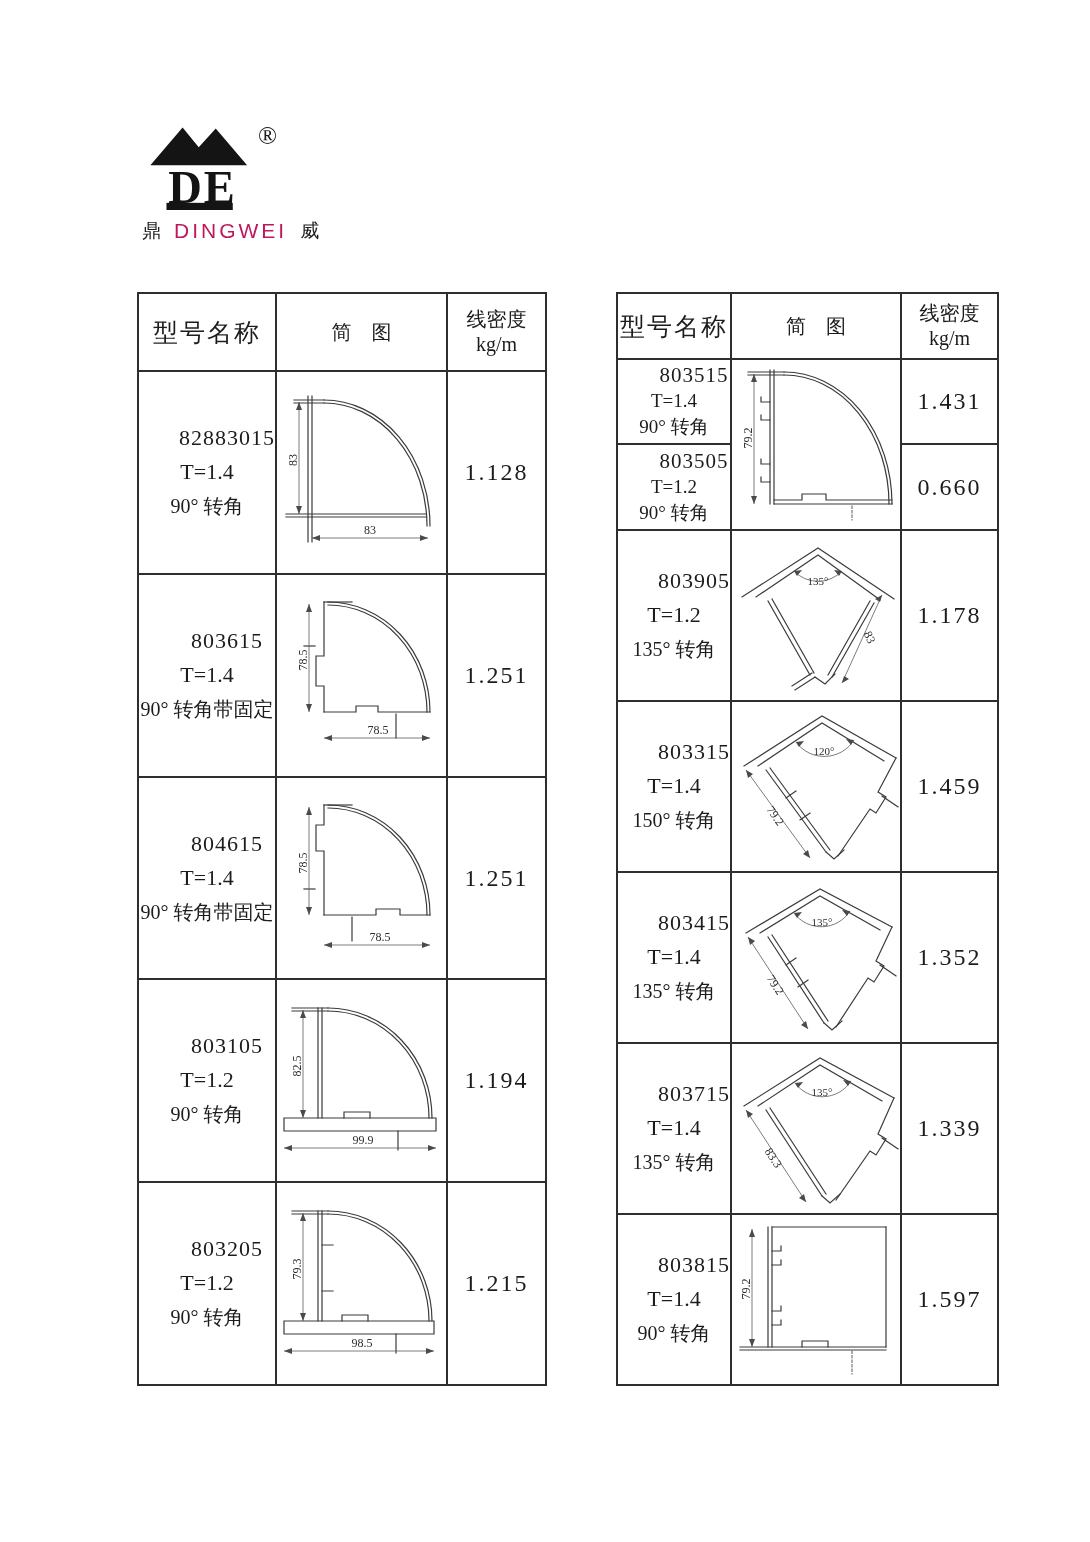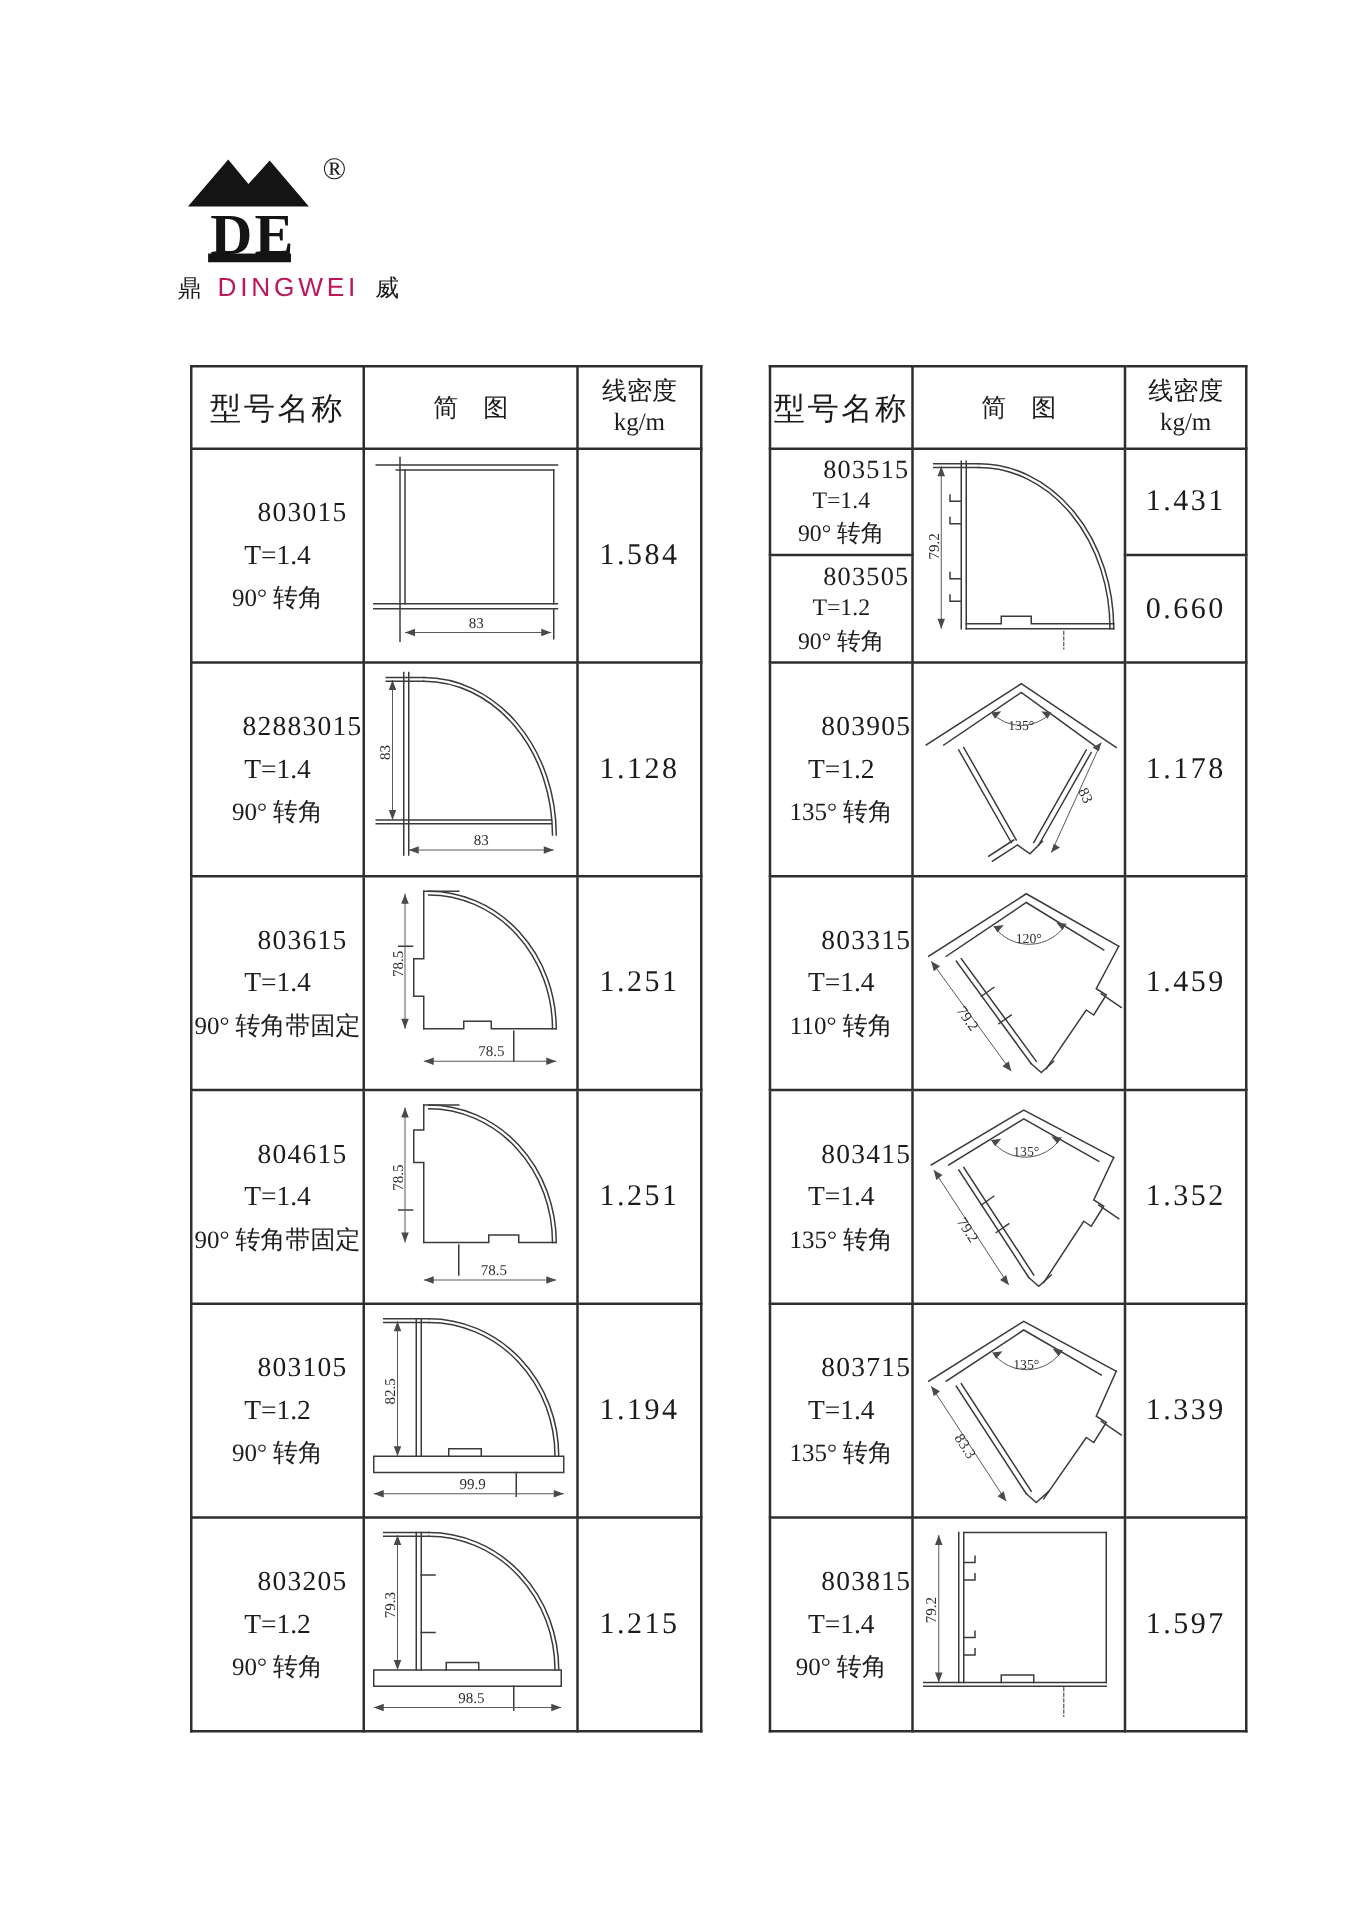--- a/index.html
+++ b/index.html
@@ -13,21 +13,21 @@
   .logo .reg{position:absolute;left:118px;top:-2px;font-size:25px;font-family:"Liberation Serif",serif;}
   .logo-sub{display:flex;align-items:center;gap:13px;margin-top:8px;margin-left:2px;}
   .logo-sub .zh{font-size:19px;}
   .logo-sub .latin{font-size:21px;font-family:"Liberation Sans","DejaVu Sans",sans-serif;letter-spacing:3px;color:#be185d;}
   .title{
     position:absolute;left:380px;top:152px;width:460px;text-align:center;margin:0;
     font-size:46px;font-weight:bold;letter-spacing:2px;
     font-family:"Liberation Sans","DejaVu Sans",sans-serif;color:#050505;
   }
   
-  .tables{position:absolute;left:152px;top:292px;display:flex;gap:53px;}
+  .tables{position:absolute;left:137px;top:292px;display:flex;gap:69px;}
   table.cat{border-collapse:collapse;table-layout:fixed;background:#fff;}
   table.cat td,table.cat th{border:2px solid #2e2e2e;text-align:center;vertical-align:middle;padding:0;}
   tr.hdr{height:66px;}
   tr.row{height:171px;}
   tr.half1{height:85px;}
   tr.half2{height:86px;}
   th{font-weight:normal;}
   .h-model{font-size:25px;letter-spacing:2px;}
   .h-diag{font-size:20px;}
   .h-dens{font-size:20px;line-height:1.25;}
@@ -81,43 +81,20 @@
       <tbody>
           <tr class="hdr">
         <th class="h-model">型号名称</th>
         <th class="h-diag">简　图</th>
         <th class="h-dens">
           <div>线密度</div>
           <div>kg/m</div>
         </th>
       </tr>
 
-      <tr class="row">
-        <td>
-          <div class="m1">803015</div>
-          <div class="m2">T=1.4</div>
-          <div class="m3">90° 转角</div>
-        </td>
-        <td>
-          <svg width="168" height="158" viewBox="0 0 168 158">
-            <g class="dwg">
-              <path d="M8 9 H153 M24 13 H150"></path>
-              <path d="M27 3 V150"></path>
-                  <path d="M31 13 V120"></path>
-              <path d="M150 13 V120"></path>
-              <path d="M6 120 H153 M6 124 H153"></path>
-              <path d="M150 124 V148"></path>
-            </g>
-            <path class="dim" d="M31 143 H148"></path>
-            <path class="dimarr" d="M31 143 l8 -3 v6 z M148 143 l-8 -3 v6 z"></path>
-            <text class="dimtxt" x="88" y="139" text-anchor="middle">83</text>
-          </svg>
-        </td>
-        <td class="vcell">1.584</td>
-      </tr>
 
       <tr class="row">
         <td>
           <div class="m1">82883015</div>
           <div class="m2">T=1.4</div>
           <div class="m3">90° 转角</div>
         </td>
         <td>
           <svg width="168" height="158" viewBox="0 0 168 158">
             <g class="dwg">
@@ -317,21 +294,21 @@
             <text class="dimtxt" transform="rotate(65 134 104)" x="134" y="104" text-anchor="middle">83</text>
           </svg>
         </td>
         <td class="vcell">1.178</td>
       </tr>
 
       <tr class="row">
         <td>
           <div class="m1">803315</div>
           <div class="m2">T=1.4</div>
-          <div class="m3">110° 转角</div>
+          <div class="m3">150° 转角</div>
         </td>
         <td>
           <svg width="168" height="158" viewBox="0 0 168 158">
             <g class="dwg">
               <path d="M12 60 L90 10 L164 52"></path>
               <path d="M26 60 L90 17 L152 55"></path>
               <path d="M34 64 L94 146 M38 62 L98 144"></path>
               <path d="M164 52 L146 86 l8 5 l-10 16 l-6 -4 L106 150"></path>
               <path d="M150 90 l16 11"></path>
               <path d="M94 146 l8 7 l10 -9"></path>

